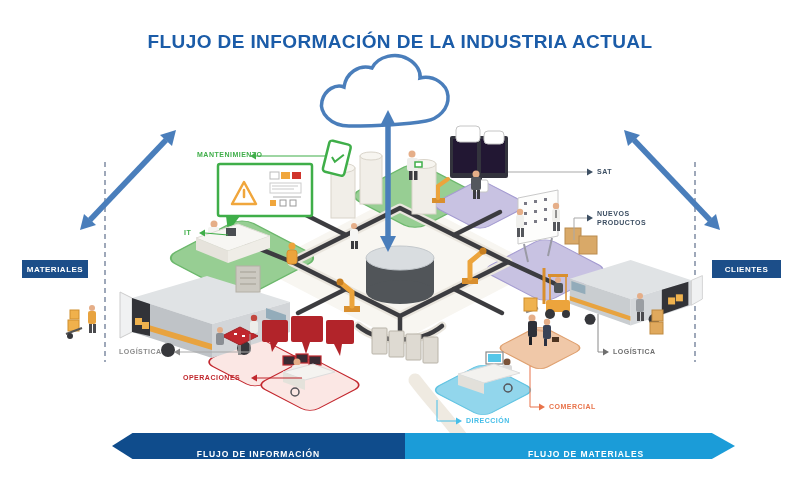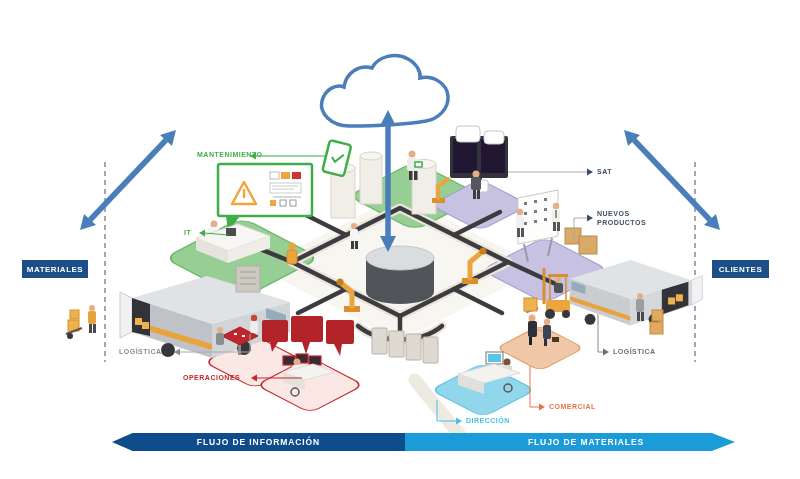--- a/index.html
+++ b/index.html
@@ -7,21 +7,21 @@
          font-family:"Liberation Sans",sans-serif;}
   .scene-svg{position:absolute;left:0;top:0;}
   .title{position:absolute;top:31px;left:0;width:100%;text-align:center;
          font-size:19px;font-weight:bold;color:#1B5CA8;letter-spacing:.4px;}
   .callout{position:absolute;font-size:7px;font-weight:bold;letter-spacing:.5px;white-space:nowrap;}
   .c-green{color:#3FAE49;} .c-navy{color:#3D4F63;} .c-gray{color:#8C8C8C;} .c-gray2{color:#6E6E6E;}
   .c-red{color:#C0272D;} .c-cyan{color:#45BEE8;} .c-orange{color:#E8734A;}
   .nuevos{white-space:normal;width:62px;line-height:9px;}
   .badge{position:absolute;height:18px;background:#1C4E89;color:#fff;display:flex;
          align-items:center;justify-content:center;font-size:8px;font-weight:bold;letter-spacing:.5px;}
-  .bar{position:absolute;top:433px;height:18px;color:#fff;display:flex;align-items:center;
+  .bar{position:absolute;top:433px;height:26px;color:#fff;display:flex;align-items:flex-end;
        justify-content:center;font-size:8.5px;font-weight:bold;letter-spacing:.9px;}
   .bar-info{left:112px;width:293px;background:#0F4C8C;
             clip-path:polygon(0 50%,7% 0,100% 0,100% 100%,7% 100%);}
   .bar-mat{left:405px;width:298px;background:#1B9CD8;
            clip-path:polygon(0 0,93% 0,100% 50%,93% 100%,0 100%);padding-left:32px;}
 </style>
 </head>
 <body>
 
 <div class="stage">
@@ -356,25 +356,26 @@
       <polygon points="176,130 172,146 160,135" fill="#4A7EBB"></polygon>
       <polygon points="80,230 96,225 84,214" fill="#4A7EBB"></polygon>
     </g>
     <g>
       <line x1="634" y1="140" x2="710" y2="220" stroke="#4A7EBB" stroke-width="5.5"></line>
       <polygon points="624,130 628,146 640,135" fill="#4A7EBB"></polygon>
       <polygon points="720,230 704,225 716,214" fill="#4A7EBB"></polygon>
     </g>
   </svg>
 
+  <div class="title">FLUJO DE INFORMACIÓN DE LA INDUSTRIA ACTUAL</div>
 
   <div class="badge" style="left:22px;top:260px;width:66px;">
     <span>MATERIALES</span>
   </div>
-  <div class="badge" style="left:712px;top:260px;width:57px;align-items:center;">
+  <div class="badge" style="left:712px;top:260px;width:69px;align-items:center;">
     <span>CLIENTES</span>
   </div>
 
   <div class="callout c-green" style="left:197px;top:151px;">
     <span>MANTENIMIENTO</span>
   </div>
   <div class="callout c-green" style="left:184px;top:229px;">
     <span>IT</span>
   </div>
   <div class="callout c-navy" style="left:597px;top:168px;">

